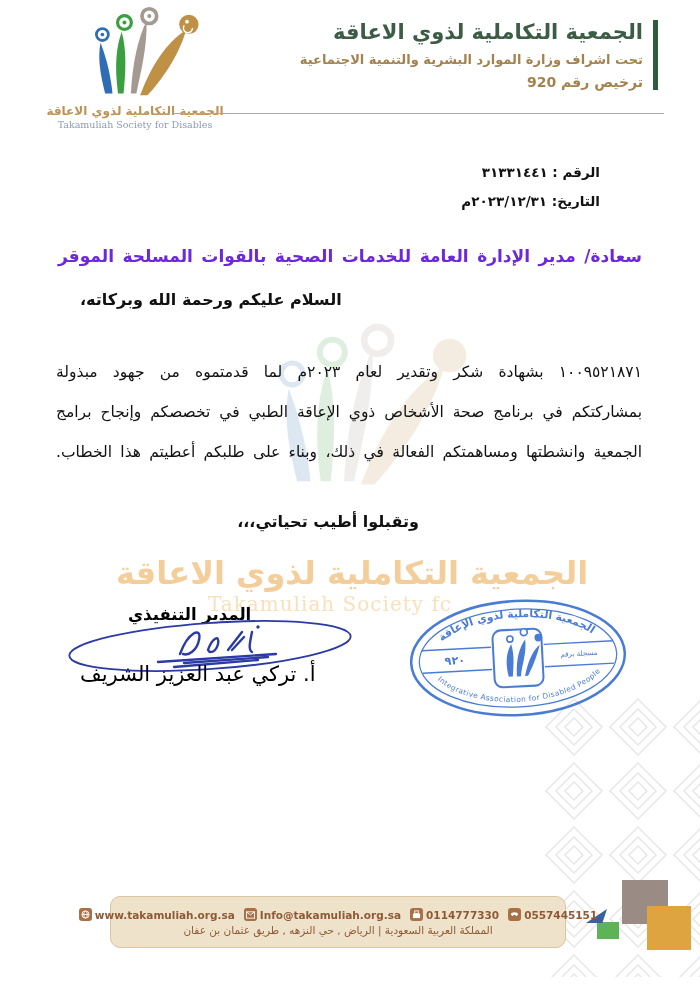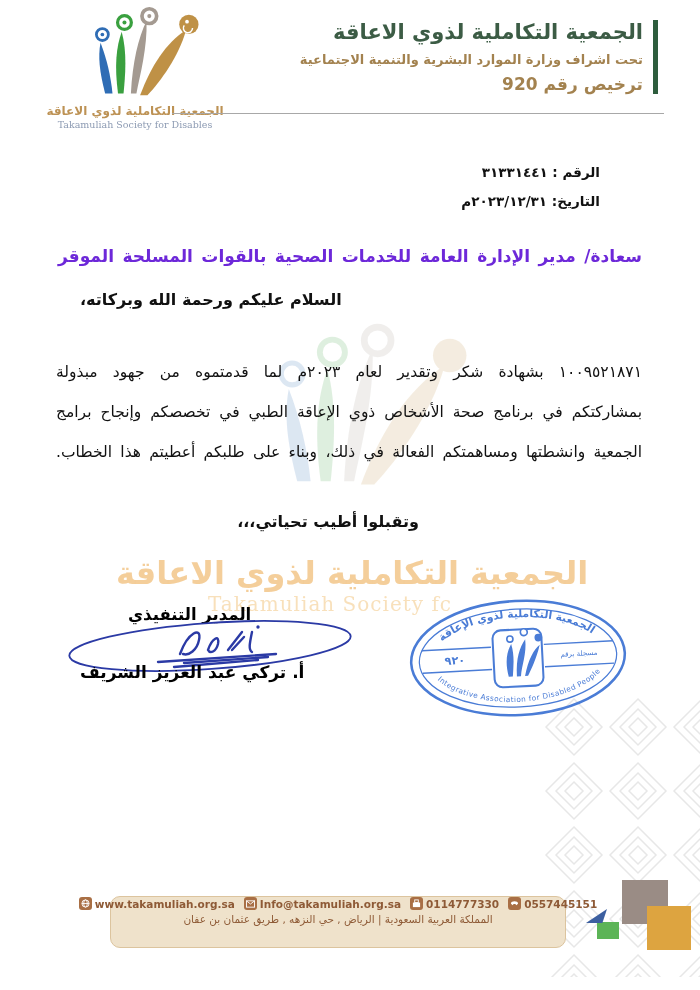--- a/index.html
+++ b/index.html
@@ -6,21 +6,21 @@
   .page{position:relative;width:700px;height:990px;background:#ffffff;overflow:hidden;
         font-family:"DejaVu Sans",sans-serif;}
   
   .logo-block{position:absolute;left:40px;top:6px;width:190px;text-align:center;}
   .logo-cap-ar{font-size:12px;font-weight:bold;color:#bd9254;margin-top:2px;}
   .logo-cap-en{font-size:9.5px;color:#8d9bb3;margin-top:1px;font-family:"DejaVu Serif",serif;}
   .hdr-right{position:absolute;right:42px;top:20px;width:440px;direction:rtl;text-align:right;
              border-right:5px solid #2e5d3d;padding-right:10px;}
   .hdr-title{font-size:21px;font-weight:bold;color:#3c5c45;line-height:1.2;}
   .hdr-sub{font-size:13px;color:#a3824f;margin-top:7px;font-weight:bold;}
-  .hdr-lic{font-size:17px;color:#a3824f;margin-top:7px;font-weight:bold;}
+  .hdr-lic{font-size:14px;color:#a3824f;margin-top:7px;font-weight:bold;}
   .divider{position:absolute;left:172px;top:113px;width:492px;height:1px;background:#a8a8a8;}
   
   .ref{position:absolute;right:100px;top:164px;direction:rtl;text-align:right;}
   .ref-line{font-size:13.5px;font-weight:bold;color:#111;margin-bottom:13px;}
   
   .addr1{position:absolute;left:58px;right:58px;top:246px;direction:rtl;font-size:17px;font-weight:bold;
          color:#6d28d9;text-align:justify;text-align-last:justify;}
   .greet{position:absolute;left:80px;top:290px;direction:rtl;font-size:16px;font-weight:bold;
          color:#111;white-space:nowrap;}
   .body-block{position:absolute;left:56px;right:58px;top:352px;direction:rtl;}
@@ -30,35 +30,35 @@
   
   .wm-logo{position:absolute;left:210px;top:322px;width:285px;opacity:0.16;z-index:0;}
   .wm-ar{position:absolute;left:88px;width:528px;top:554px;text-align:center;direction:rtl;white-space:nowrap;
          font-size:32px;font-weight:bold;color:rgba(243,203,149,0.95);z-index:0;}
   .wm-en{position:absolute;left:208px;top:592px;font-size:20px;color:rgba(247,221,180,0.9);
          letter-spacing:1px;z-index:0;font-family:"DejaVu Serif",serif;}
   .content{position:relative;z-index:2;}
   
   .sig-title{position:absolute;left:128px;top:589px;font-size:16.5px;font-weight:bold;direction:rtl;z-index:3;margin-top:16px;}
   .sig-svg{position:absolute;left:62px;top:610px;width:296px;height:66px;z-index:3;}
-  .sig-name{position:absolute;left:80px;top:662px;font-size:17px;font-weight:bold;direction:rtl;z-index:3;}
+  .sig-name{position:absolute;left:80px;top:662px;font-size:21px;font-weight:normal;direction:rtl;z-index:3;}
   
   .stamp{position:absolute;left:406px;top:596px;width:224px;height:124px;transform:rotate(-3deg);z-index:3;}
   
   .chevrons{position:absolute;left:542px;top:695px;width:158px;height:282px;z-index:1;}
   .sq{position:absolute;z-index:2;}
   .sq-gray{left:622px;top:880px;width:46px;height:44px;background:#9a8c85;}
   .sq-orange{left:647px;top:906px;width:44px;height:44px;background:#dda440;}
   .sq-green{left:597px;top:922px;width:22px;height:17px;background:#5cb457;}
   .tri-blue{left:586px;top:909px;width:21px;height:14px;background:#3c5fa0;
             clip-path:polygon(0 100%,100% 0,78% 100%);}
   
   .foot-bar{position:absolute;left:110px;top:896px;width:456px;height:52px;border-radius:10px;
             background:#efe2cb;border:1.5px solid #dcc49e;box-sizing:border-box;z-index:2;
-            display:flex;flex-direction:column;align-items:center;justify-content:flex-start;}
+            display:flex;flex-direction:column;align-items:center;justify-content:center;}
   .foot-row1{display:flex;direction:ltr;align-items:center;gap:9px;}
   .foot-item{display:flex;align-items:center;gap:3px;font-size:10.5px;font-weight:bold;color:#8e5a36;}
   .f-icon{width:13px;height:13px;border-radius:3px;background:#a96f45;display:inline-flex;
           align-items:center;justify-content:center;}
   .foot-row2{margin-top:3px;font-size:10.5px;color:#8e5a36;direction:rtl;}
 </style>
 </head>
 <body>
 
 <div class="page">

